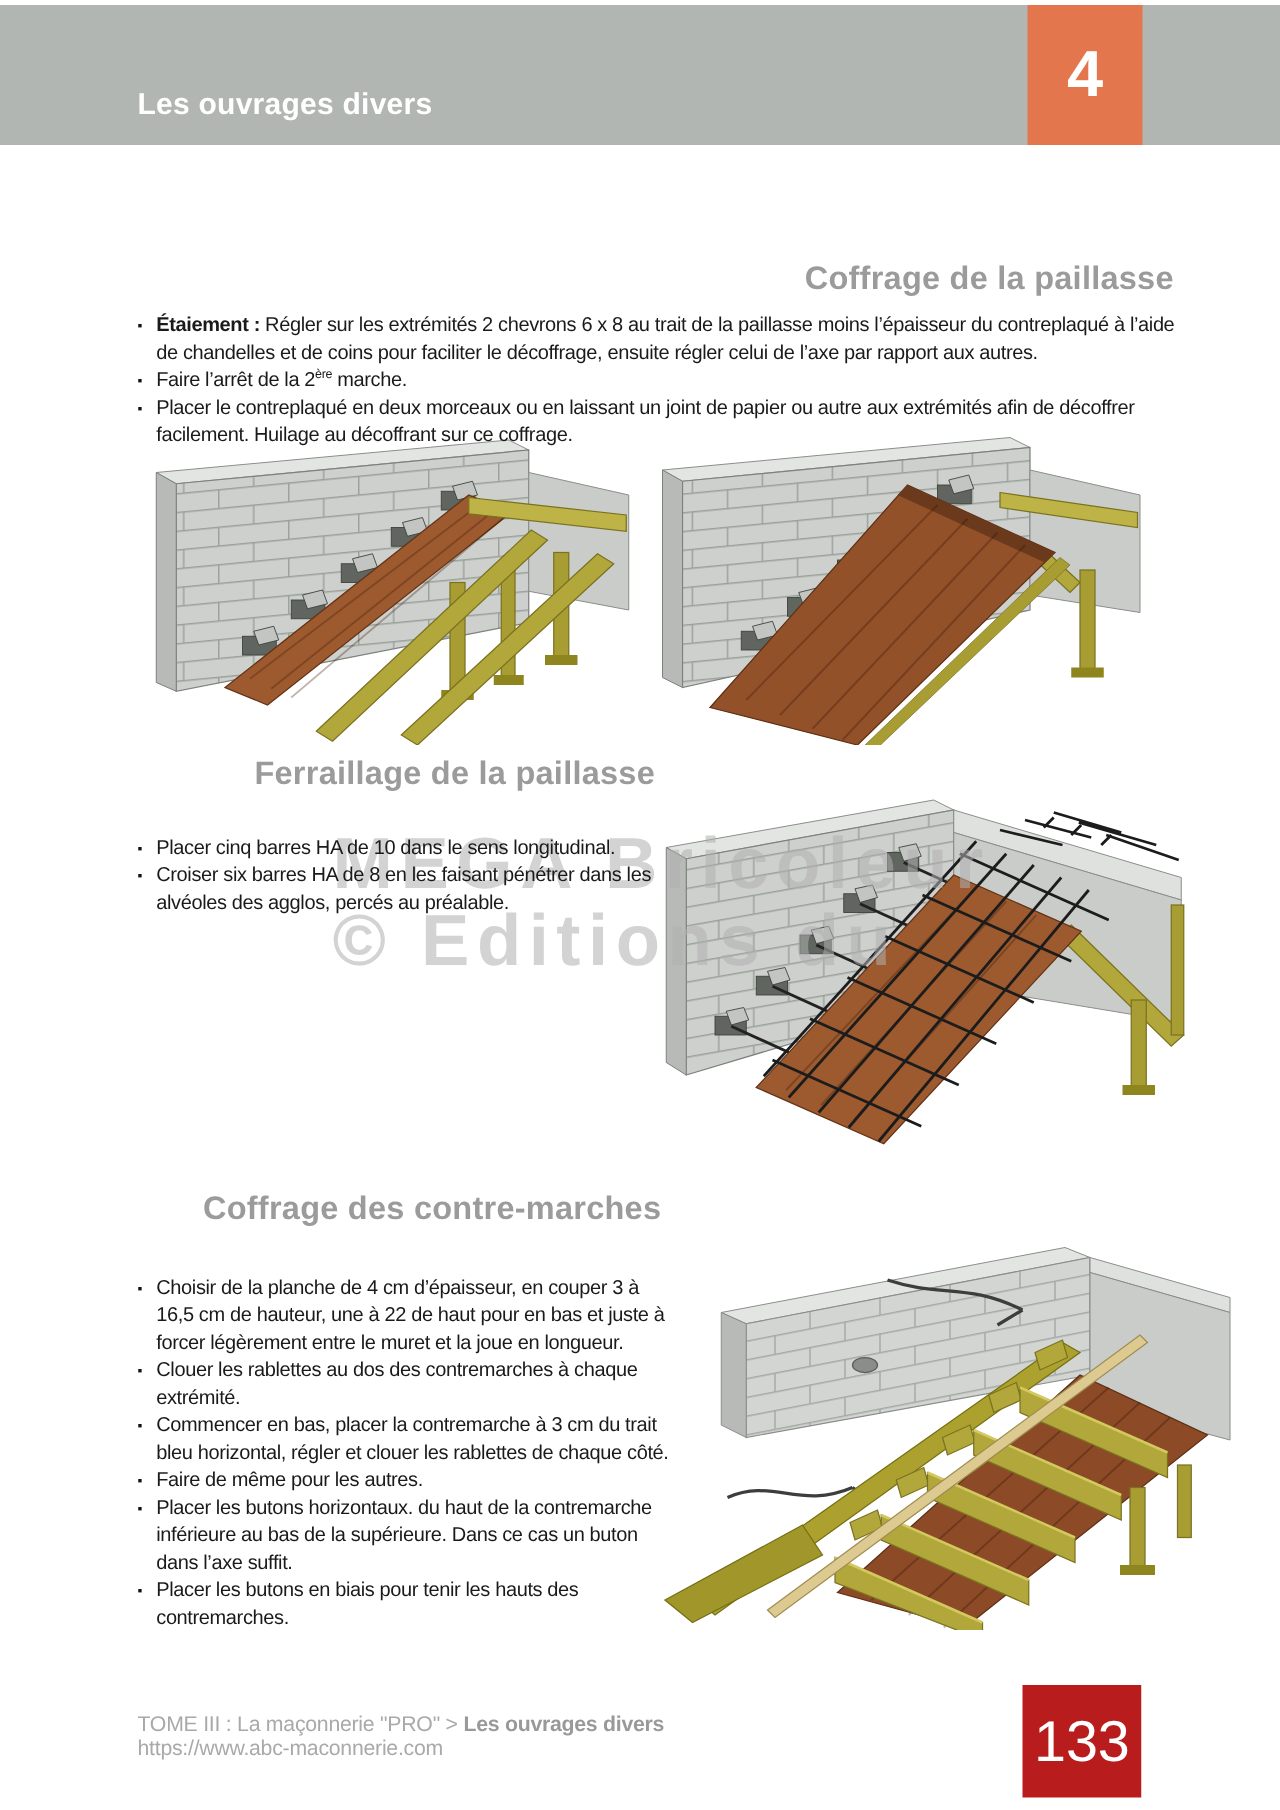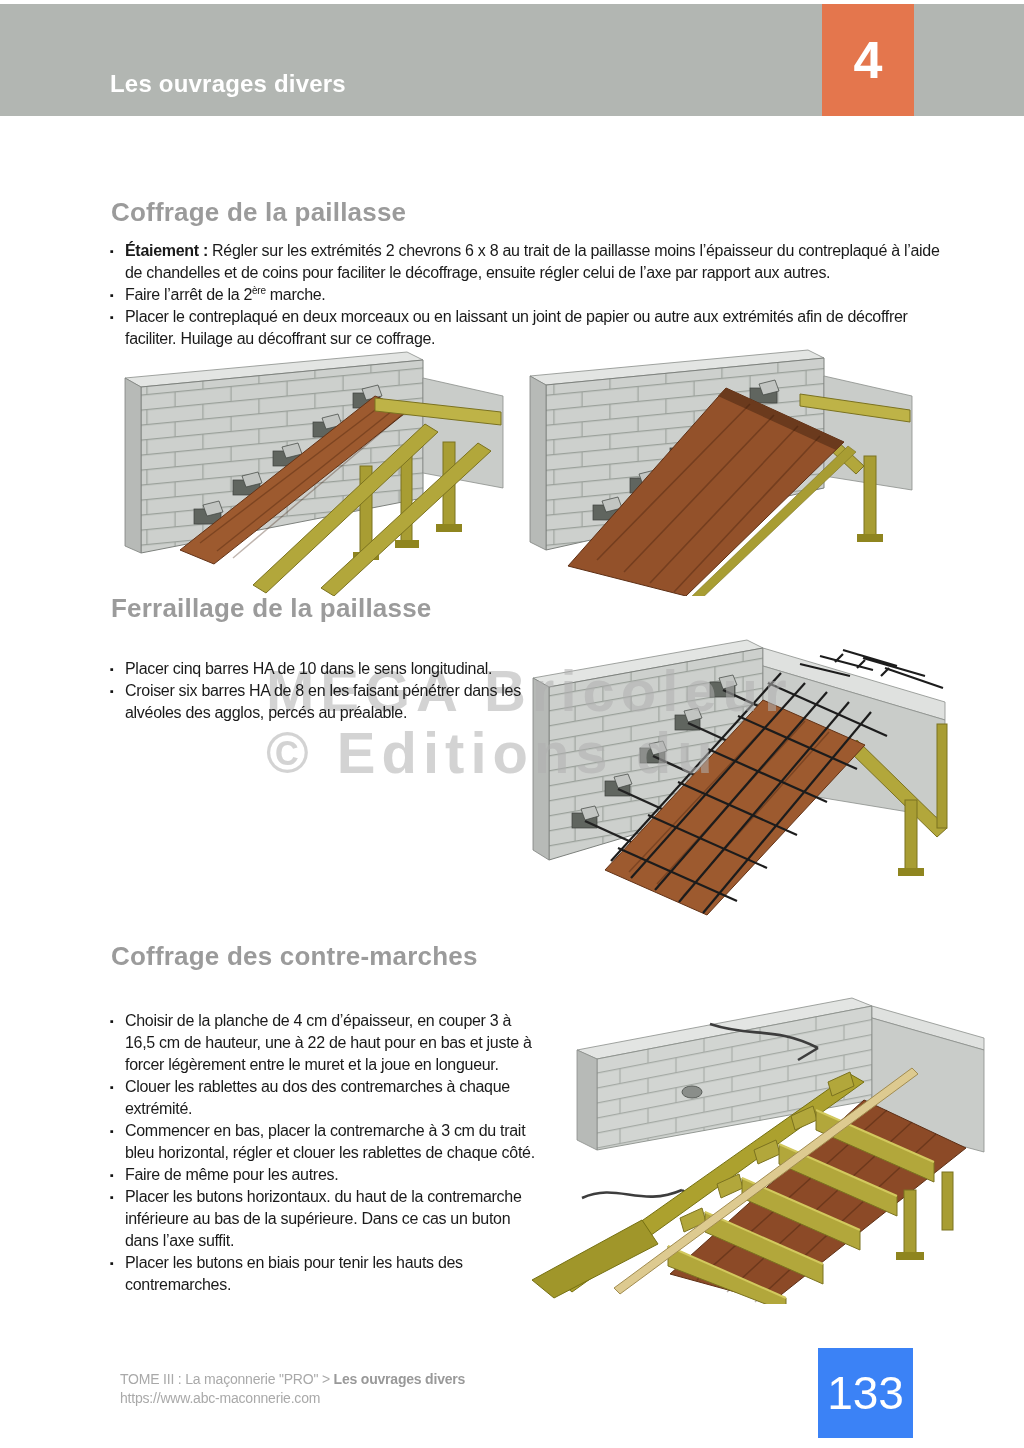--- a/index.html
+++ b/index.html
@@ -14,21 +14,21 @@
     position:absolute;left:110px;bottom:18px;color:#ffffff;
     font-size:24px;font-weight:bold;letter-spacing:.2px;
   }
   .chapter-badge{
     position:absolute;top:0;left:822px;width:92px;height:112px;background:#e4764d;
     color:#ffffff;font-size:52px;font-weight:bold;
     display:flex;align-items:center;justify-content:center;
   }
   
   .sec{position:absolute;z-index:3;}
-  .sec h2{margin:1px;font-size:26px;font-weight:bold;color:#9b9b9b;letter-spacing:.2px;}
+  .sec h2{margin:11px;font-size:26px;font-weight:bold;color:#9b9b9b;letter-spacing:.2px;text-align:right;}
   .sec ul{
     list-style:none;margin:12px 0 0 0;padding:0;
     font-size:16px;line-height:22px;color:#1a1a1a;letter-spacing:-0.3px;
   }
   .sec li{position:relative;padding-left:15px;}
   .sec li::before{
     content:"▪";position:absolute;left:0;top:0;font-size:11px;line-height:22px;color:#111;
   }
   .bt-bold{font-weight:bold;}
   sup.sup{font-size:10px;line-height:0;}
@@ -47,46 +47,46 @@
   .figC{left:505px;top:628px;}
   .figD{left:522px;top:982px;}
   
   .watermark{
     position:absolute;left:266px;top:660px;z-index:2;
     color:#b0b0b0;opacity:.55;font-size:58px;font-weight:bold;
     line-height:62px;letter-spacing:6px;white-space:nowrap;pointer-events:none;
   }
   
   .footer{
-    position:absolute;left:120px;top:1370px;z-index:3;
-    font-size:14px;line-height:19px;color:#a9a9a9;letter-spacing:-0.2px;
+    position:absolute;left:110px;top:1370px;z-index:3;
+    font-size:17px;line-height:19px;color:#a9a9a9;letter-spacing:-0.2px;
   }
   .crumb-bold{font-weight:bold;color:#999999;}
   .footer-url{color:#a9a9a9;text-decoration:none;}
   .pagebox{
-    position:absolute;left:818px;top:1348px;width:95px;height:90px;background:#3b82f6;
+    position:absolute;left:818px;top:1348px;width:95px;height:90px;background:#b91c1c;
     color:#ffffff;font-size:46px;display:flex;align-items:center;justify-content:center;
   }
 </style>
 </head>
 <body>
 
 <div class="page">
 
   <header class="band">
     <span class="band-title">Les ouvrages divers</span>
     <span class="chapter-badge">4</span>
   </header>
 
   <section class="sec sec1">
     <h2>Coffrage de la paillasse</h2>
     <ul>
       <li><span class="bt-bold">Étaiement :</span><span> Régler sur les extrémités 2 chevrons 6 x 8 au trait de la paillasse moins l’épaisseur du contreplaqué à l’aide de chandelles et de coins pour faciliter le décoffrage, ensuite régler celui de l’axe par rapport aux autres.</span></li>
       <li><span>Faire l’arrêt de la 2</span><sup class="sup">ère</sup><span> marche.</span></li>
-      <li><span>Placer le contreplaqué en deux morceaux ou en laissant un joint de papier ou autre aux extrémités afin de décoffrer faciliter. Huilage au décoffrant sur ce coffrage.</span></li>
+      <li><span>Placer le contreplaqué en deux morceaux ou en laissant un joint de papier ou autre aux extrémités afin de décoffrer facilement. Huilage au décoffrant sur ce coffrage.</span></li>
     </ul>
   </section>
 
   <svg class="fig figA" width="400" height="258" viewBox="0 0 400 258">
     <defs>
       <pattern id="pA" width="56" height="30" patternUnits="userSpaceOnUse" patternTransform="skewY(-5.5)">
         <rect width="56" height="30" fill="#cdd0cd"></rect>
         <path d="M0 .6 H56 M0 15.6 H56 M14 0 V15 M42 15 V30" stroke="#9aa09a" stroke-width="1.1" fill="none"></path>
       </pattern>
     </defs>

